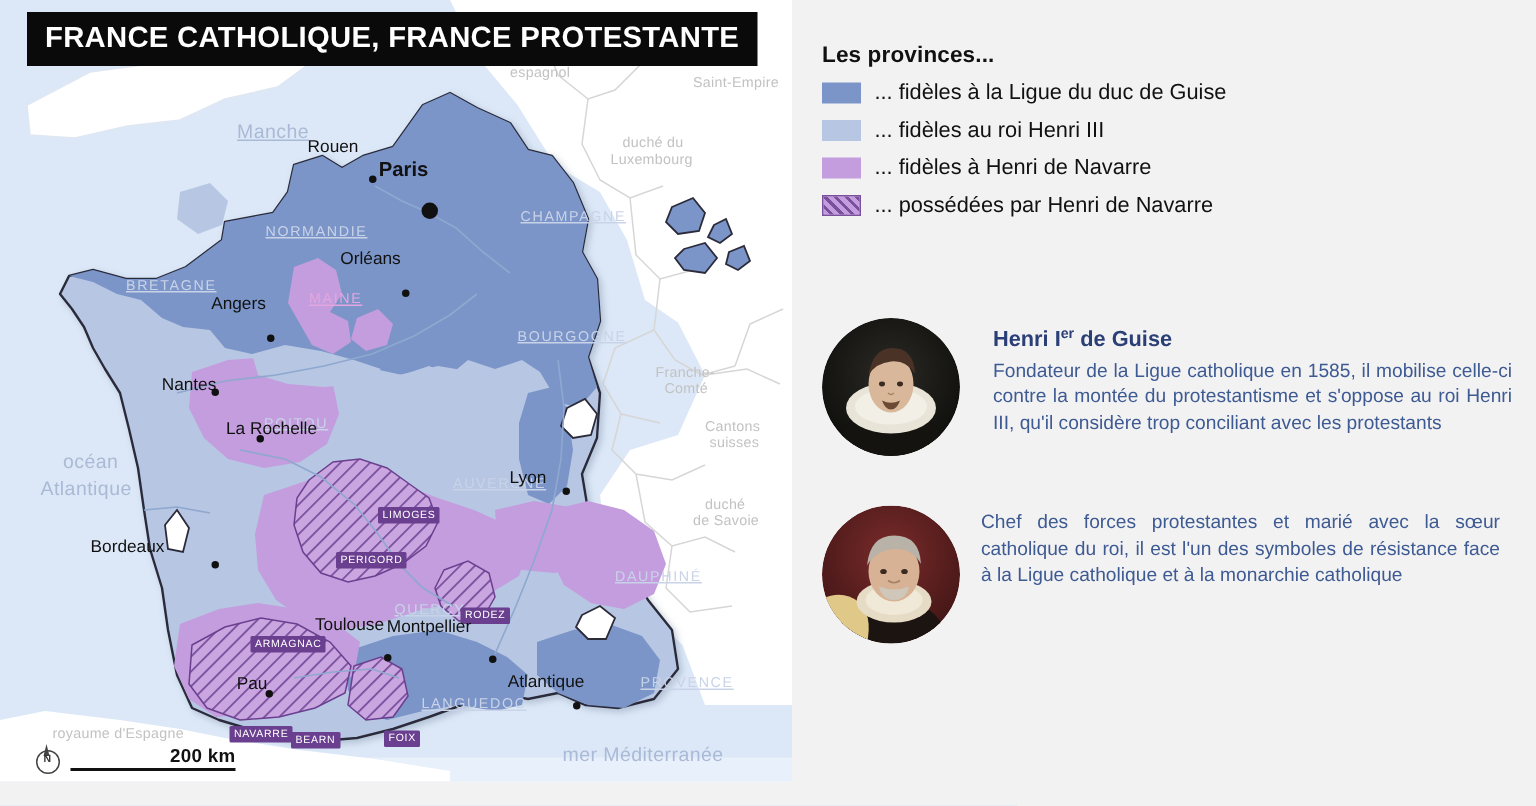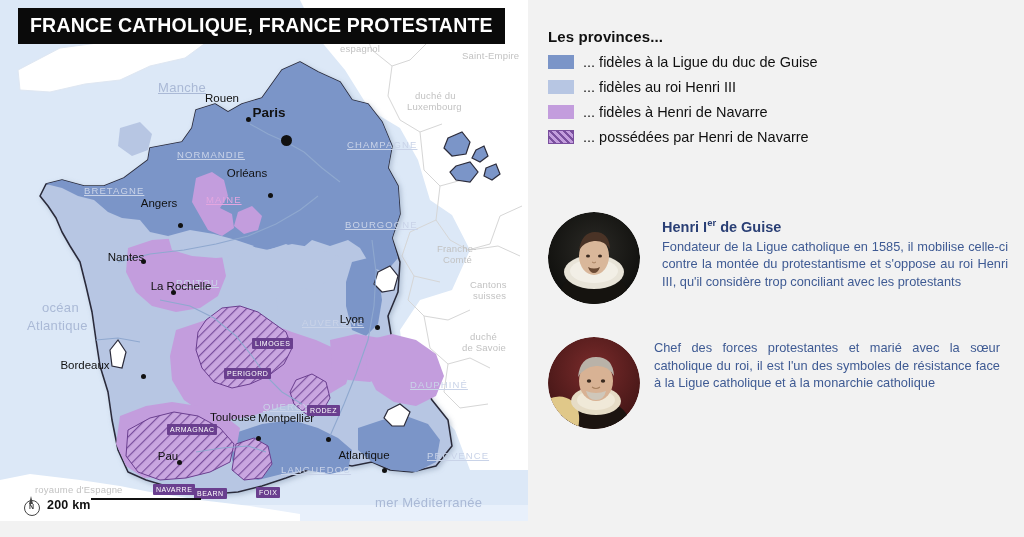--- a/index.html
+++ b/index.html
@@ -30,21 +30,21 @@
     position:absolute;left:2px;top:4px;width:14px;height:14px;border:1.2px solid #444;border-radius:50%;
   }
   #scalebar .compass .n{
     position:absolute;left:0;top:6px;width:19px;text-align:center;
     font-size:7px;color:#333;font-weight:bold;line-height:10px;
   }
   #scalebar .compass .needle{
     position:absolute;left:7px;top:0px;width:0;height:0;
     border-left:2.5px solid transparent;border-right:2.5px solid transparent;border-bottom:8px solid #444;
   }
-  #scalebar .bar{display:flex;flex-direction:row;align-items:flex-start;}
+  #scalebar .bar{display:flex;flex-direction:column;align-items:flex-end;}
   #scalebar .bar .lbl{font-size:12.5px;font-weight:bold;color:#111;margin-bottom:1px;letter-spacing:.2px;}
   #scalebar .bar .line{width:110px;height:2px;background:#111;}
 
   
   .mlabel{position:absolute;z-index:5;white-space:nowrap;pointer-events:none;}
   .sea{color:#aab9d6;font-size:13px;letter-spacing:.3px;}
   .foreign{color:#c2c2c2;font-size:9.5px;line-height:11px;letter-spacing:.2px;}
   .prov{color:#d3dced;font-size:9.5px;letter-spacing:1.1px;text-decoration:underline;}
   .prov.pink{color:#e3a6e0;}
   .prov.dark{color:#c9d3e8;}

